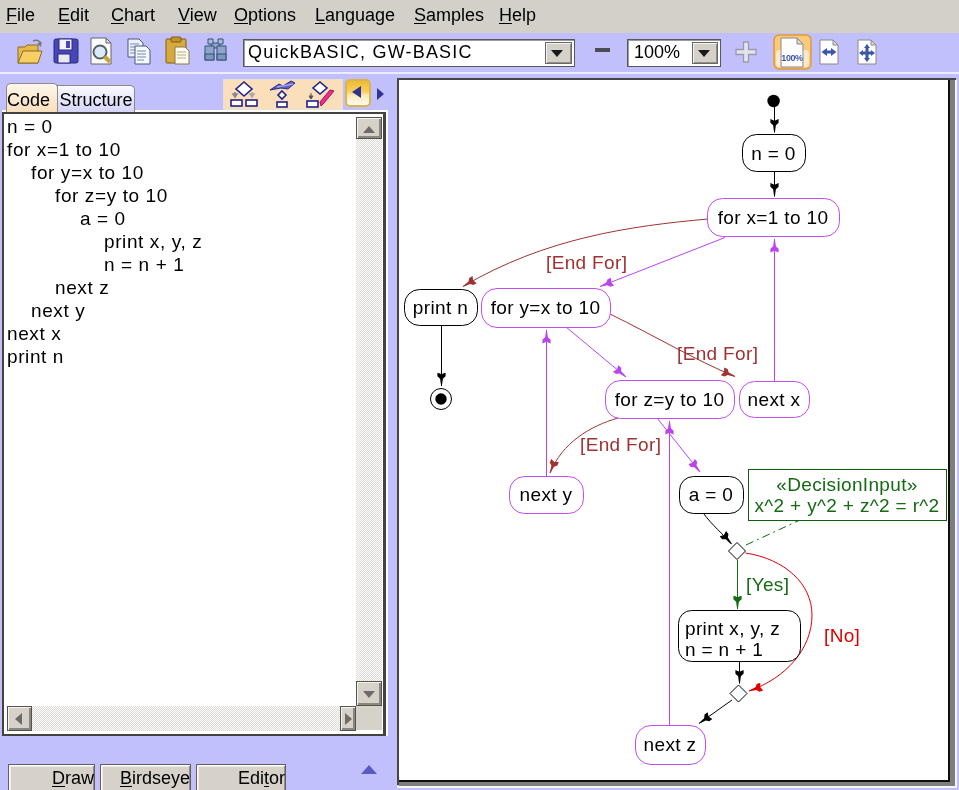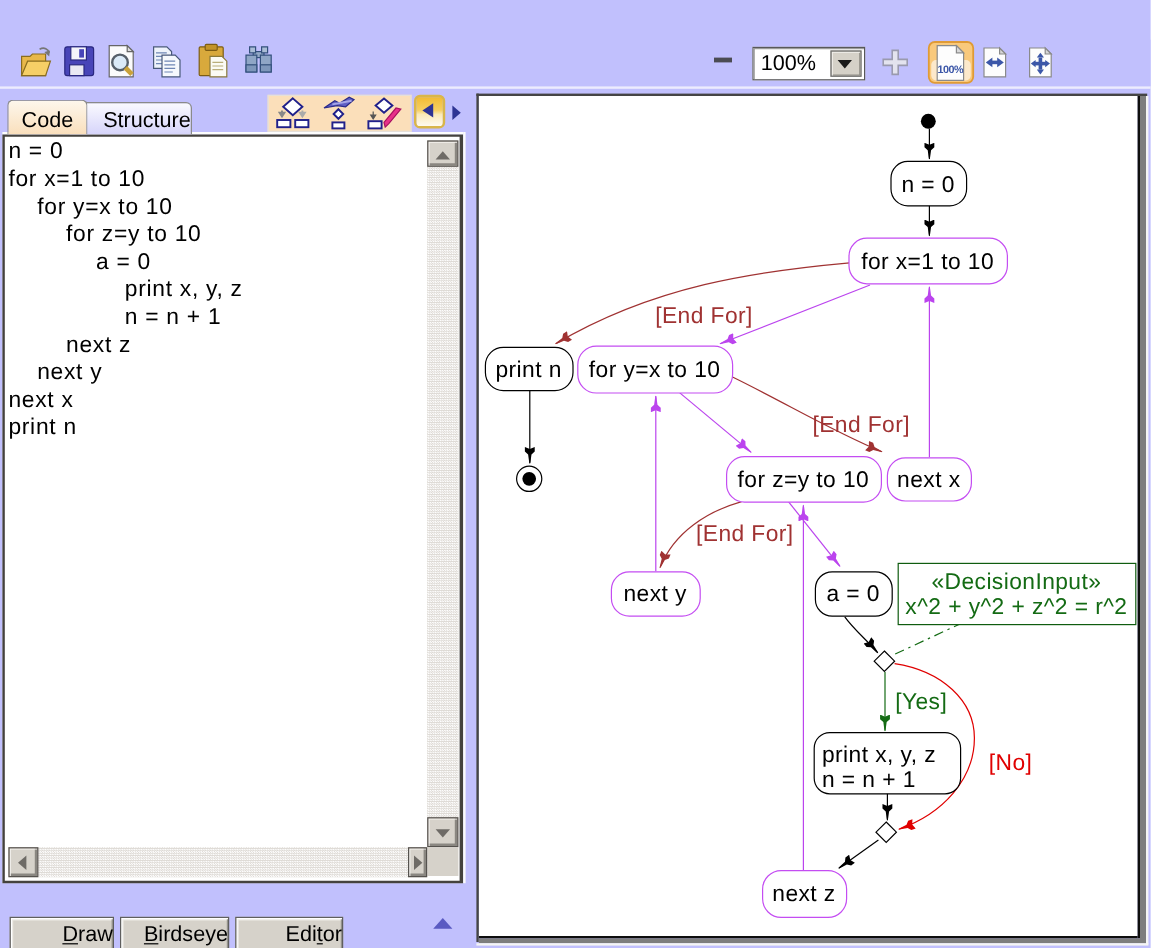--- a/index.html
+++ b/index.html
@@ -11,22 +11,22 @@
   
   #toolbar{position:absolute;left:0;top:33px;width:959px;height:39px;background:#c1c0fd;}
   #tbline{position:absolute;left:0;top:72px;width:959px;height:2px;background:#edecfe;}
   .combo{position:absolute;background:#fff;border:1px solid #58585a;box-shadow:inset 1px 1px 0 #9b9b9b;}
   .combobtn{position:absolute;background:#d5d1c8;border:1px solid #6a6a6a;box-shadow:inset 1px 1px 0 #f4f2ee, inset -1px -1px 0 #8f8d86;}
   .tri-down{width:0;height:0;border-left:6px solid transparent;border-right:6px solid transparent;border-top:7px solid #1a1a1a;position:absolute;}
   .tri-up{width:0;height:0;border-left:6px solid transparent;border-right:6px solid transparent;border-bottom:7px solid #1a1a1a;position:absolute;}
   .tri-left{width:0;height:0;border-top:6px solid transparent;border-bottom:6px solid transparent;border-right:7px solid #1a1a1a;position:absolute;}
   .tri-right{width:0;height:0;border-top:6px solid transparent;border-bottom:6px solid transparent;border-left:7px solid #1a1a1a;position:absolute;}
   
-  #tabcode{position:absolute;left:6px;top:83px;width:67px;height:29px;background:linear-gradient(#fdf7ec,#fadfbc);border:1px solid #8a8a8a;border-bottom:none;border-radius:5px 5px 0 0;font-size:18px;text-align:center;padding-top:6px;box-sizing:border-box;z-index:3;}
-  #tabstruct{position:absolute;left:57px;top:85px;width:103px;height:27px;background:linear-gradient(#fafaff,#d6d4fa);border:1px solid #8a8a8a;border-bottom:none;border-radius:0 5px 0 0;font-size:18px;text-align:right;padding-top:4px;box-sizing:border-box;z-index:2;}
+  #tabcode{position:absolute;left:6px;top:83px;width:52px;height:29px;background:linear-gradient(#fdf7ec,#fadfbc);border:1px solid #8a8a8a;border-bottom:none;border-radius:5px 5px 0 0;font-size:18px;text-align:left;padding-top:6px;box-sizing:border-box;z-index:3;}
+  #tabstruct{position:absolute;left:57px;top:85px;width:78px;height:27px;background:linear-gradient(#fafaff,#d6d4fa);border:1px solid #8a8a8a;border-bottom:none;border-radius:0 5px 0 0;font-size:18px;text-align:center;padding-top:4px;box-sizing:border-box;z-index:2;}
   #peachbar{position:absolute;left:223px;top:79px;width:118px;height:29px;background:#fbdfba;border:1px solid #e5e0da;}
   #navbtn{position:absolute;left:345px;top:79px;width:26px;height:28px;background:linear-gradient(#f1bb33,#f6cf62 45%,#fbeab8 60%,#fefaf0);border:2px solid #d9b64a;border-radius:5px;box-sizing:border-box;}
   
   #codefield{position:absolute;left:2px;top:112px;width:384px;height:624px;background:#fff;border:2px solid #44423e;border-left-width:2.5px;border-right-width:3.5px;box-sizing:border-box;}
   #codetext{position:absolute;left:4px;top:115px;width:350px;height:587px;overflow:hidden;font-size:19px;line-height:23px;letter-spacing:0.6px;color:#000;padding-left:3px;}
   .cl{white-space:pre;}
   .sb{background:#d6d2ca;border:1px solid #55524e;box-shadow:inset 1px 1px 0 #f6f4f0, inset -2px -2px 0 #8a8781;position:absolute;box-sizing:border-box;}
   .track{position:absolute;background:#f1efec;background-image:conic-gradient(#fff 25%,#dcd8d3 0 50%,#fff 0 75%,#dcd8d3 0);background-size:2px 2px;}
   
   .bbtn{position:absolute;top:764px;height:30px;background:#d6d2ca;border:1px solid #5f5f5f;box-shadow:inset 1px 1px 0 #ffffff, inset -1px -1px 0 #94928c, inset 2px 2px 0 #edebe6;font-size:18px;text-align:right;padding-top:3px;box-sizing:border-box;}
@@ -37,20 +37,30 @@
   #crblack{position:absolute;left:948px;top:80px;width:2px;height:702px;background:#0e0e0e;}
   #cbblack{position:absolute;left:399px;top:780px;width:549px;height:2px;background:#0e0e0e;}
   #cright{position:absolute;left:950px;top:80px;width:5px;height:706px;background:#7e7e7e;}
   #cright2{position:absolute;left:955px;top:80px;width:2px;height:707px;background:#f6f6f4;}
   #cbot{position:absolute;left:399px;top:782px;width:556px;height:4px;background:#7e7e7e;}
   #cbot2{position:absolute;left:397px;top:786px;width:560px;height:2px;background:#f6f6f4;}
   u{text-decoration:underline;text-underline-offset:2px;}
 </style></head>
 <body>
 <div id="app">
+  <div id="menubar">
+    <span class="mi" style="left:6px"><u>F</u>ile</span>
+    <span class="mi" style="left:58px"><u>E</u>dit</span>
+    <span class="mi" style="left:111px"><u>C</u>hart</span>
+    <span class="mi" style="left:178px"><u>V</u>iew</span>
+    <span class="mi" style="left:234px"><u>O</u>ptions</span>
+    <span class="mi" style="left:315px"><u>L</u>anguage</span>
+    <span class="mi" style="left:414px"><u>S</u>amples</span>
+    <span class="mi" style="left:499px"><u>H</u>elp</span>
+  </div>
   <div id="toolbar">
     <svg id="tbicons" style="position:absolute;left:0;top:0;" width="240" height="39" viewBox="0 0 240 39">
 
       <g transform="translate(17,6)">
         <path d="M1,8 L1,24 L21,24 L21,6 L10,6 L8,8 Z" fill="#e8b84a" stroke="#8a6d1f"></path>
         <path d="M1,24 L6,12 L25,12 L21,24 Z" fill="#f6cf66" stroke="#8a6d1f"></path>
         <path d="M16,2 C20,0 23,2 24,5" stroke="#777" fill="none" stroke-width="1.5"></path>
         <path d="M24,8 L24.6,3 L20,4.4 Z" fill="#777"></path>
       </g>
 
@@ -91,20 +101,26 @@
       <g transform="translate(203,5)">
         <rect x="8" y="5" width="9" height="5" fill="#93a9c7" stroke="#33507c"></rect>
         <path d="M5,1 h5 v5 h-5 z" fill="#aabdd6" stroke="#33507c"></path>
         <path d="M15,1 h5 v5 h-5 z" fill="#aabdd6" stroke="#33507c"></path>
         <path d="M2,8 h9 v14 h-9 z" fill="#8fa6c6" stroke="#33507c"></path>
         <path d="M14,8 h9 v14 h-9 z" fill="#8fa6c6" stroke="#33507c"></path>
         <rect x="2" y="16" width="9" height="6" fill="#7e97bb" stroke="#33507c"></rect>
         <rect x="14" y="16" width="9" height="6" fill="#7e97bb" stroke="#33507c"></rect>
       </g>
     </svg>
+    <div class="combo" style="left:243px;top:6px;width:330px;height:26px;">
+      <span style="position:absolute;left:4px;top:2px;font-size:18px;letter-spacing:1.2px;">QuickBASIC, GW-BASIC</span>
+      <div class="combobtn" style="right:2px;top:2px;width:25px;height:20px;">
+          <div class="tri-down" style="left:5px;top:7px;"></div>
+        </div>
+    </div>
     <div class="abs" style="left:595px;top:15px;width:15px;height:4px;background:#4b4b53;"></div>
     <div class="combo" style="left:627px;top:6px;width:92px;height:26px;">
       <span style="position:absolute;left:6px;top:2px;font-size:18px;">100%</span>
       <div class="combobtn" style="right:2px;top:2px;width:24px;height:20px;">
           <div class="tri-down" style="left:5px;top:7px;"></div>
         </div>
     </div>
     <svg id="plusicon" style="position:absolute;left:733px;top:6px;" width="26" height="26" viewBox="0 0 26 26">
       <path d="M10.5,3 h5 v7.5 h7.5 v5 h-7.5 v7.5 h-5 v-7.5 h-7.5 v-5 h7.5 Z" fill="#e3e3ee" stroke="#9a9aae" stroke-width="1.3"></path>
     </svg>

